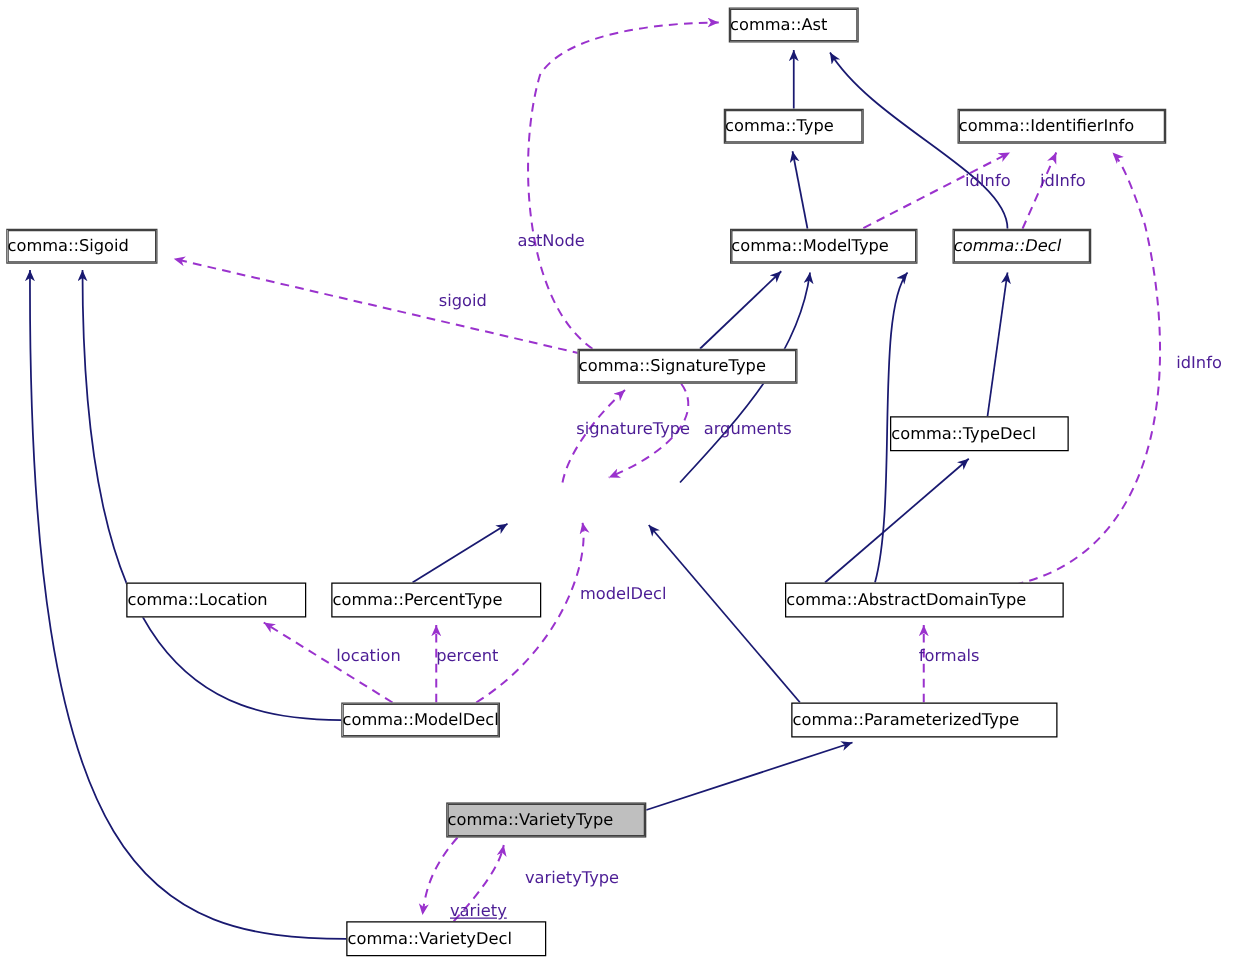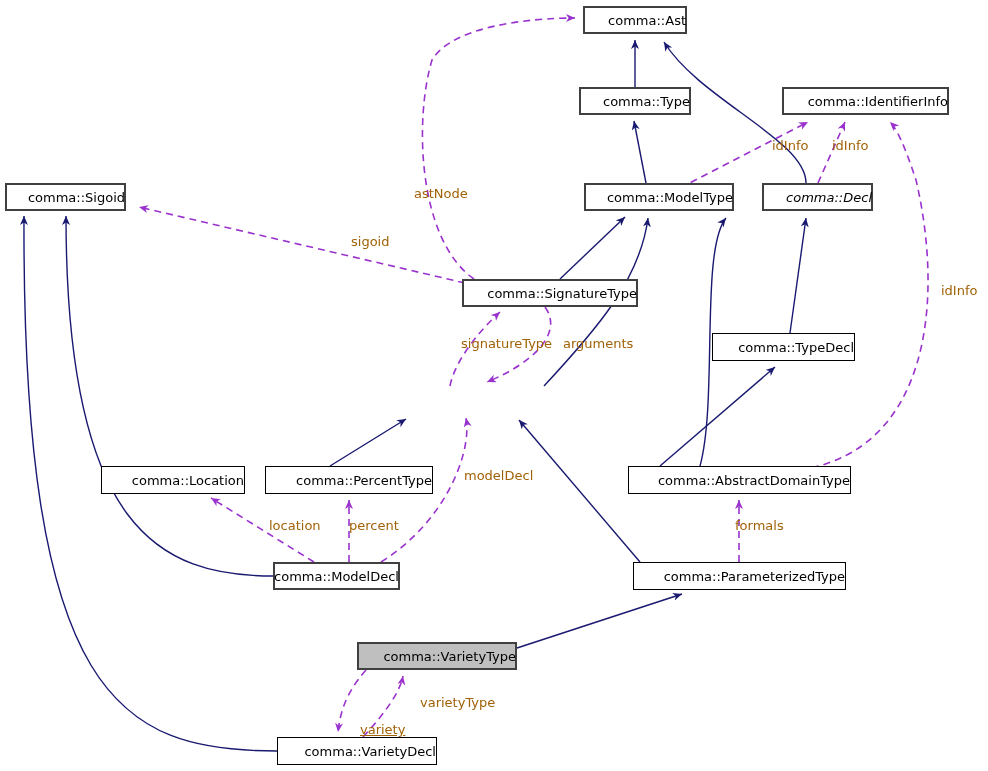--- a/index.html
+++ b/index.html
@@ -24,43 +24,42 @@
     width: 988px;
     height: 771px;
   }
   .node {
     position: absolute;
     box-sizing: border-box;
     background: #ffffff;
     border: 1px solid #000000;
     display: flex;
     align-items: center;
-    justify-content: flex-end;
+    justify-content: flex-start;
     font-size: 13px;
     color: #000000;
     white-space: nowrap;
     letter-spacing: 0px;
-    padding-left: 32px;
   }
   .node.framed {
     border: 1px solid #404040;
     box-shadow: 0 0 0 1px #404040 inset;
   }
   .node.highlight {
     background: #bfbfbf;
     border: 1px solid #404040;
     box-shadow: 0 0 0 1px #404040 inset;
   }
   .node-label {
     pointer-events: none;
   }
   .edge-label {
     position: absolute;
     font-size: 13px;
-    color: #a16207;
+    color: #4c1d95;
     white-space: nowrap;
     background: transparent;
   }
 </style>
 </head>
 <body>
 
 <div id="diagram-root">
 
   <svg id="edges" viewBox="0 0 988 771" xmlns="http://www.w3.org/2000/svg">
@@ -133,21 +132,21 @@
   </svg>
 
   <div class="node framed" style="left:583px; top:6px; width:104px; height:28px;">
     <span class="node-label">comma::Ast</span>
   </div>
 
   <div class="node framed" style="left:579px; top:87px; width:112px; height:28px;">
     <span class="node-label">comma::Type</span>
   </div>
 
-  <div class="node framed" style="left:766px; top:87px; width:167px; height:28px;margin-left:16px;">
+  <div class="node framed" style="left:766px; top:87px; width:167px; height:28px;">
     <span class="node-label">comma::IdentifierInfo</span>
   </div>
 
   <div class="node framed" style="left:5px; top:183px; width:121px; height:28px;">
     <span class="node-label">comma::Sigoid</span>
   </div>
 
   <div class="node framed" style="left:584px; top:183px; width:150px; height:28px;">
     <span class="node-label">comma::ModelType</span>
   </div>

